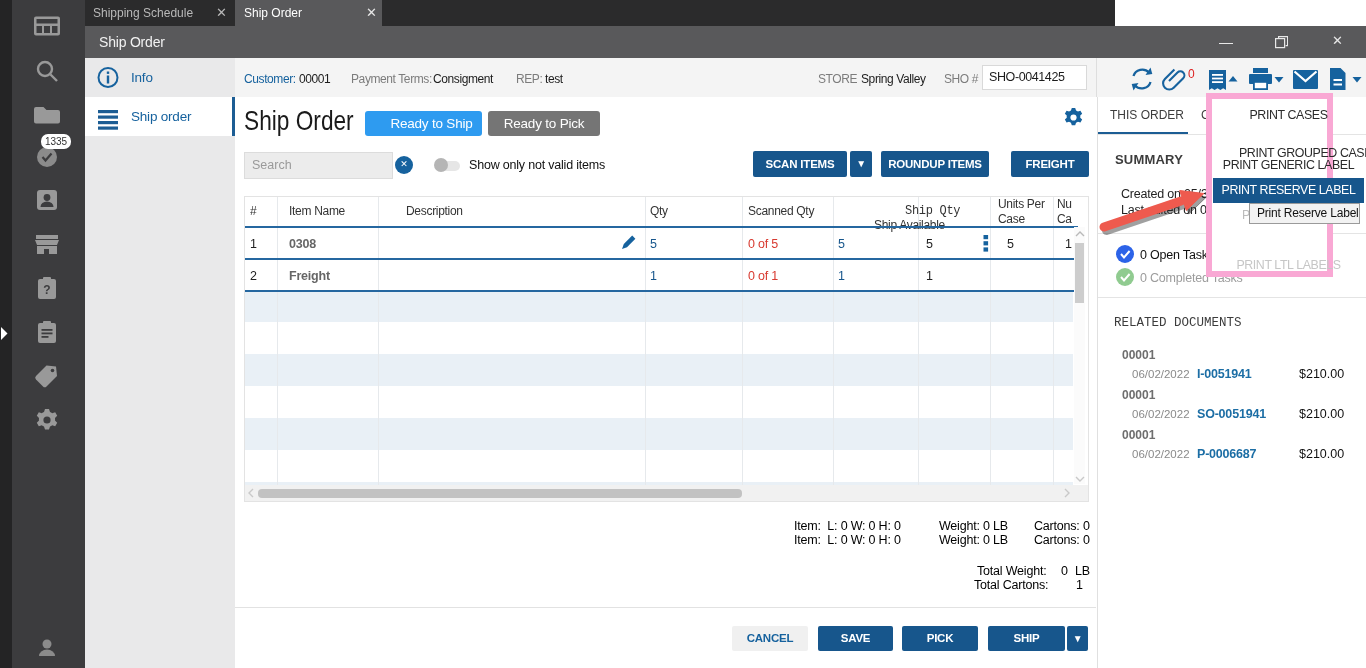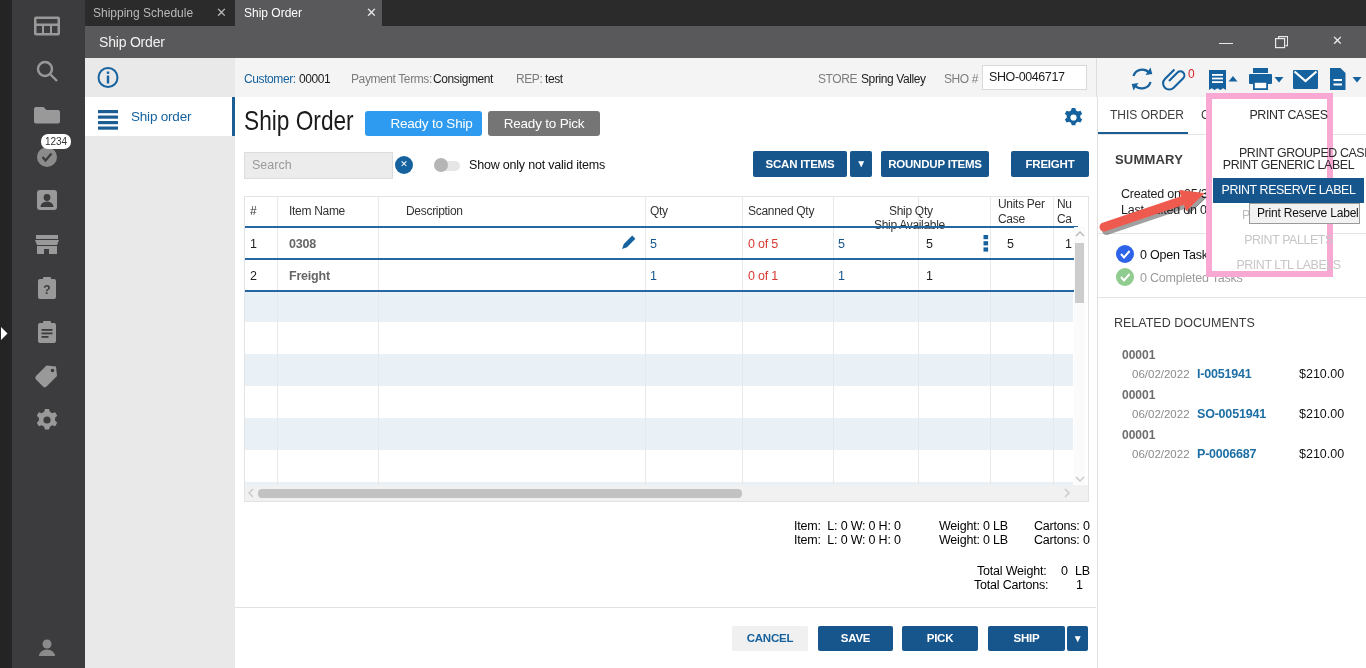--- a/index.html
+++ b/index.html
@@ -2,21 +2,21 @@
 <html><head>
 <meta charset="utf-8">
 <style>
   * { margin:0; padding:0; box-sizing:border-box; }
   html,body { width:1366px; height:668px; overflow:hidden; }
   body { font-family:"Liberation Sans", sans-serif; position:relative; background:#fff; }
   .abs { position:absolute; white-space:nowrap; }
   
   #blackstrip { left:0; top:0; width:12px; height:668px; background:#242425; }
   #sidebar { left:12px; top:0; width:73px; height:668px; background:#3c3c3e; }
-  #tabbar { left:85px; top:0; width:1281px; height:26px; background:#2b2b2c; }
+  #tabbar { left:85px; top:0; width:1030px; height:26px; background:#2b2b2c; }
   #titlebar { left:85px; top:26px; width:1281px; height:32px; background:#59595b; color:#f2f2f2; }
   .tab { position:absolute; top:0; height:26px; line-height:26px; font-size:12px; white-space:nowrap; }
   
   #leftpanel { left:85px; top:58px; width:150px; height:610px; background:#e9e9ea; }
   .lp-row { position:absolute; left:0; width:150px; height:39px; color:#16629e; font-size:13.5px; letter-spacing:-0.2px; }
   
   #toolbar { left:235px; top:58px; width:1131px; height:39px; background:#f4f4f4; font-size:12px; letter-spacing:-0.4px; color:#1c1c1c; }
   #toolbar .lbl { color:#7c7c7c; }
   #toolbar .blue { color:#16629e; }
   
@@ -56,36 +56,39 @@
     <div class="abs" style="left:1134px;top:8px;color:#e8e8e8;font-size:14px;">—</div>
     <svg class="abs" style="left:1190px;top:10px;" width="13" height="13" viewBox="0 0 13 13">
       <g fill="none" stroke="#e8e8e8" stroke-width="1.2">
         <rect x="0.6" y="2.6" width="9" height="9"></rect>
         <path d="M3.6 2.6 v-2 h9 v9 h-2"></path>
       </g>
     </svg>
     <div class="abs" style="left:1247px;top:7px;color:#e8e8e8;font-size:13px;">✕</div>
   </div>
   <div class="abs" id="leftpanel">
+    <div class="lp-row" style="top:0;background:#e9e9ea;">
+      <span class="abs" style="left:46px;top:12px;">Info</span>
+    </div>
     <div class="lp-row" style="top:39px;background:#fff;">
       <span class="abs" style="left:46px;top:12px;">Ship order</span>
       <span class="abs" style="left:147px;top:0;width:3px;height:39px;background:#1c5d94;"></span>
     </div>
   </div>
   <div class="abs" id="toolbar">
     <span class="abs blue" style="left:9px;top:14px;">Customer:</span>
     <span class="abs" style="left:64px;top:14px;">00001</span>
     <span class="abs lbl" style="left:116px;top:14px;text-align:center;">Payment Terms:</span>
     <span class="abs" style="left:198px;top:14px;">Consigment</span>
     <span class="abs lbl" style="left:281px;top:14px;">REP:</span>
     <span class="abs" style="left:310px;top:14px;">test</span>
     <span class="abs lbl" style="left:583px;top:14px;">STORE</span>
     <span class="abs" style="left:626px;top:14px;">Spring Valley</span>
     <span class="abs lbl" style="left:709px;top:14px;">SHO #</span>
-    <span class="abs" style="left:747px;top:7px;width:105px;height:25px;background:#fff;border:1px solid #d9d9d9;line-height:23px;padding-left:6px;font-size:12.5px;">SHO-0046717</span>
+    <span class="abs" style="left:747px;top:7px;width:105px;height:25px;background:#fff;border:1px solid #d9d9d9;line-height:23px;padding-left:6px;font-size:12.5px;">SHO-0041425</span>
   </div>
   <div class="abs" style="left:1096px;top:58px;width:1px;height:39px;background:#dedede;"></div>
 
   <div class="abs" id="main">
 
     <div class="abs" style="left:9px;top:8px;font-size:28px;color:#1a1a1a;transform:scaleX(0.81);transform-origin:0 0;">Ship Order</div>
     <div class="pill" style="left:130px;top:14px;width:117px;background:#2e9bf0;padding-left:16px;">Ready to Ship</div>
     <div class="pill" style="left:253px;top:14px;width:112px;background:#757575;">Ready to Pick</div>
 
     <div class="abs" style="left:9px;top:55px;width:149px;height:27px;background:#ececec;border:1px solid #dcdcdc;color:#9a9a9a;font-size:12.5px;line-height:25px;padding-left:7px;">Search</div>
@@ -113,21 +116,21 @@
       <div class="vline" style="left:673px;height:288px;"></div>
       <div class="vline" style="left:745px;height:288px;"></div>
       <div class="vline" style="left:808px;height:288px;"></div>
 
       <div class="hdr" style="left:5px;top:7px;">#</div>
       <div class="hdr" style="left:44px;top:7px;">Item Name</div>
       <div class="hdr" style="left:147px;top:7px;margin-left:14px;">Description</div>
       <div class="hdr" style="left:405px;top:7px;">Qty</div>
       <div class="hdr" style="left:503px;top:7px;">Scanned Qty</div>
       <div class="hdr" style="left:593px;top:21px;margin-left:36px;">Ship Available</div>
-      <div class="hdr" style="left:644px;top:7px;">Ship Qty</div>
+      <div class="hdr" style="left:660px;top:7px;font-family:Liberation Mono, monospace;">Ship Qty</div>
       <div class="hdr" style="left:753px;top:0px;">Units Per<br>Case</div>
       <div class="hdr" style="left:812px;top:0px;">Nu<br>Ca</div>
 
       <div class="blueline" style="top:29px;"></div>
       <div class="blueline" style="top:61px;"></div>
       <div class="blueline" style="top:93px;"></div>
 
       <div class="cell" style="left:5px;top:40px;">1</div>
       <div class="cell" style="left:44px;top:40px;color:#666;font-weight:bold;">0308</div>
       <div class="cell" style="left:405px;top:40px;color:#17568c;">5</div>
@@ -207,21 +210,21 @@
     <svg class="abs" style="left:22px;top:153px;" width="11" height="9" viewBox="0 0 11 9">
       <path d="M1 4 l3 3.4 5.6-6.4" stroke="#fff" stroke-width="2" fill="none"></path>
     </svg>
     <div class="abs" style="left:42px;top:151px;font-size:12.5px;letter-spacing:-0.2px;color:#111;">0 Open Tasks</div>
     <div class="abs" style="left:18px;top:171px;width:18px;height:18px;border-radius:50%;background:#90cb90;"></div>
     <svg class="abs" style="left:22px;top:176px;" width="11" height="9" viewBox="0 0 11 9">
       <path d="M1 4 l3 3.4 5.6-6.4" stroke="#fff" stroke-width="2" fill="none"></path>
     </svg>
     <div class="abs" style="left:42px;top:174px;font-size:12.5px;letter-spacing:-0.2px;color:#9c9c9c;">0 Completed Tasks</div>
     <div class="divider" style="left:0;top:200px;width:269px;"></div>
-    <div class="abs" style="left:16px;top:219px;font-size:12.5px;color:#3c3c3c;">RELATED DOCUMENTS</div>
+    <div class="abs" style="left:16px;top:219px;font-size:12.5px;color:#3c3c3c;font-family:Liberation Mono, monospace;">RELATED DOCUMENTS</div>
     <div class="abs" style="left:24px;top:251px;font-size:12px;font-weight:bold;color:#6e6e6e;">00001</div>
     <div class="abs" style="left:34px;top:271px;font-size:11.5px;color:#8a8a8a;">06/02/2022</div>
     <div class="abs" style="left:99px;top:270px;font-size:12.5px;font-weight:bold;letter-spacing:-0.2px;color:#1c6ea5;">I-0051941</div>
     <div class="abs" style="left:201px;top:270px;font-size:12.5px;color:#111;">$210.00</div>
     <div class="abs" style="left:24px;top:291px;font-size:12px;font-weight:bold;color:#6e6e6e;">00001</div>
     <div class="abs" style="left:34px;top:311px;font-size:11.5px;color:#8a8a8a;">06/02/2022</div>
     <div class="abs" style="left:99px;top:310px;font-size:12.5px;font-weight:bold;letter-spacing:-0.2px;color:#1c6ea5;">SO-0051941</div>
     <div class="abs" style="left:201px;top:310px;font-size:12.5px;color:#111;">$210.00</div>
     <div class="abs" style="left:24px;top:331px;font-size:12px;font-weight:bold;color:#6e6e6e;">00001</div>
     <div class="abs" style="left:34px;top:351px;font-size:11.5px;color:#8a8a8a;">06/02/2022</div>
@@ -271,21 +274,20 @@
       <rect x="203.5" y="16.5" width="8.5" height="2"></rect>
     </g>
   </svg>
 
   <div class="abs" id="dropdown">
     <div class="item" style="top:4px;">PRINT CASES</div>
     <div class="item" style="top:42px;padding-left:26px;">PRINT GROUPED CASES</div>
     <div class="item" style="top:54px;">PRINT GENERIC LABEL</div>
     <div class="item" style="top:79px;background:#17568c;color:#fff;">PRINT RESERVE LABEL</div>
     <div class="item" style="top:104px;color:#bdbdbd;">PRINT PICK LIST</div>
-    <div class="item" style="top:129px;color:#c6c6c6;">PRINT PALLETS</div>
     <div class="item" style="top:154px;color:#c6c6c6;">PRINT LTL LABELS</div>
   </div>
   <div class="abs" id="tooltip">Print Reserve Label</div>
 
   <svg class="abs" style="left:1095px;top:175px;z-index:50;" width="125" height="66" viewBox="0 0 125 66">
     <g transform="translate(2.5,3.5)" stroke="rgba(45,45,45,0.45)" fill="rgba(45,45,45,0.45)">
       <line x1="9" y1="52" x2="86" y2="26" stroke-width="9" stroke-linecap="round"></line>
       <polygon points="84.7,15.5 108.9,18.5 91.3,35.5"></polygon>
     </g>
     <g stroke="#ee5a4e" fill="#ee5a4e">
@@ -340,21 +342,21 @@
     <g transform="translate(35,420)">
       <path fill="#999" d="M-2-11 h4 l1 3 a8 8 0 0 1 2.2 1.3 l3-1 2 3.5 -2.2 2.2 a8 8 0 0 1 0 2.6 l2.2 2.2 -2 3.5 -3-1 a8 8 0 0 1-2.2 1.3 l-1 3 h-4 l-1-3 a8 8 0 0 1-2.2-1.3 l-3 1 -2-3.5 2.2-2.2 a8 8 0 0 1 0-2.6 l-2.2-2.2 2-3.5 3 1 a8 8 0 0 1 2.2-1.3 z"></path>
       <circle r="3.6" fill="#3c3c3e"></circle>
     </g>
     <g fill="#8b8b8b" transform="translate(35,648)">
       <circle cy="-4" r="4.5"></circle>
       <path d="M-8 8 a8 6.5 0 0 1 16 0 z"></path>
     </g>
   </svg>
 
-  <div class="abs" style="left:41px;top:134px;width:30px;height:15px;background:#fff;border-radius:7px;color:#333;font-size:10px;text-align:center;line-height:15px;z-index:6;">1234</div>
+  <div class="abs" style="left:41px;top:134px;width:30px;height:15px;background:#fff;border-radius:7px;color:#333;font-size:10px;text-align:center;line-height:15px;z-index:6;">1335</div>
 
   <svg class="abs" style="left:0px;top:326px;" width="9" height="15" viewBox="0 0 9 15">
     <path d="M1 1 l6.5 6.5 -6.5 6.5 z" fill="#fff"></path>
   </svg>
 
   <svg class="abs" style="left:85px;top:58px;" width="60" height="80" viewBox="0 0 60 80">
     <g stroke="#16629e" stroke-width="2" fill="none">
       <circle cx="23" cy="19.5" r="9.5"></circle>
     </g>
     <g fill="#16629e">

